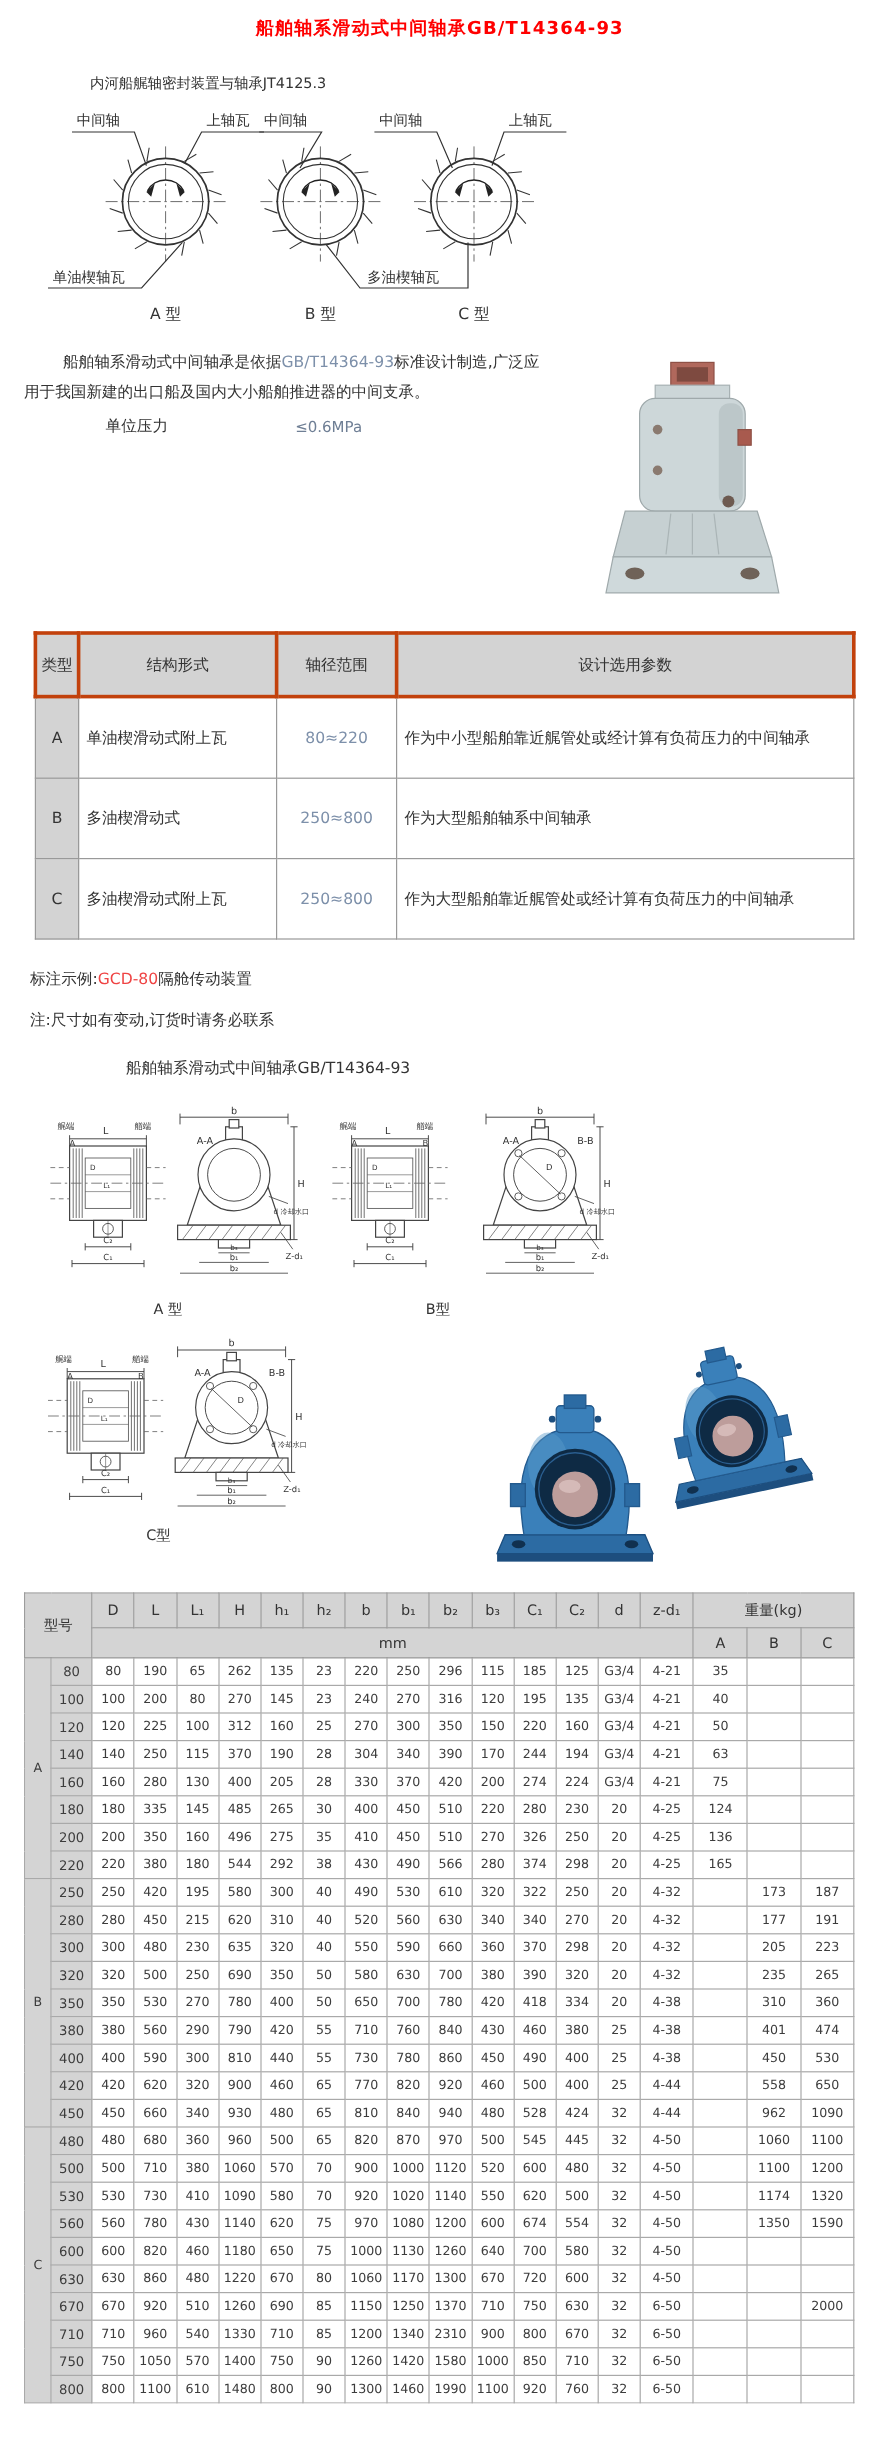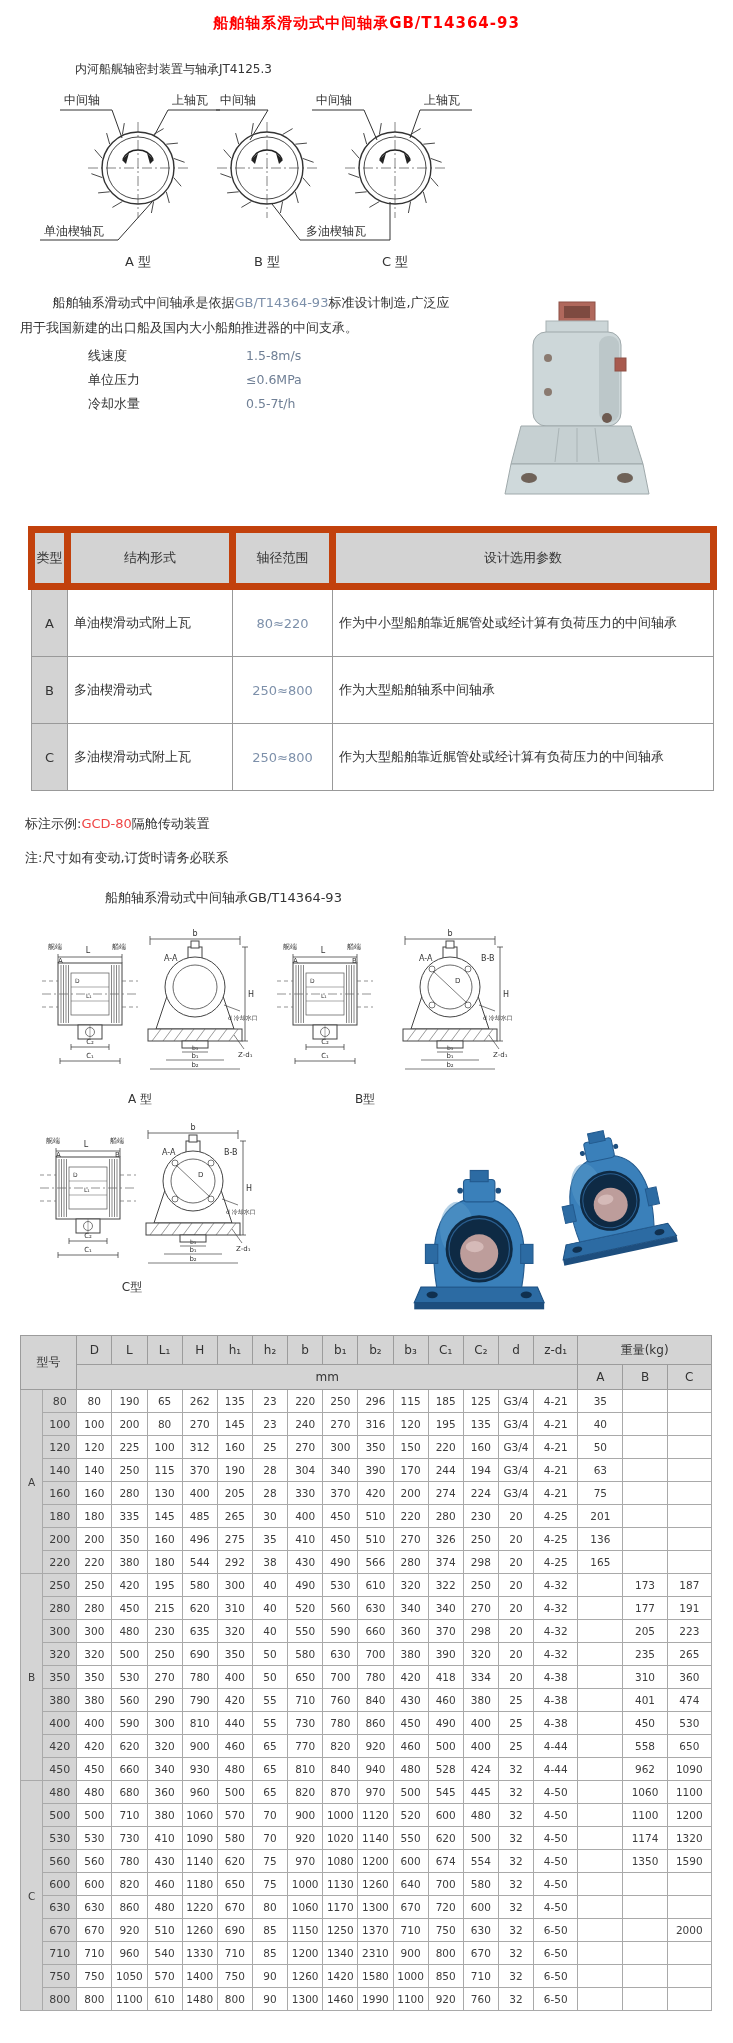--- a/index.html
+++ b/index.html
@@ -13,21 +13,21 @@
   .code-blue{color:#7d90aa;}
   .code-rose{color:#ef4444;}
   .specs{margin:4px 0 0 88px;font-size:13px;}
   .spec-title{height:24px;line-height:24px;}
   .spec-row{display:flex;height:24px;line-height:24px;}
   .spec-label{width:158px;}
   .spec-value{color:#6f7f95;font-size:12.5px;}
   .photo-grey{position:absolute;left:503px;top:6px;width:148px;height:212px;}
   table{border-collapse:collapse;}
   .type-table{margin:10px 0 0 28px;width:682px;table-layout:fixed;font-size:13px;}
-  .type-table th{background:#d3d3d3;border:7px solid #c2410c;font-weight:normal;height:48px;}
+  .type-table th{background:#d3d3d3;border:3px solid #c2410c;font-weight:normal;height:48px;}
   .type-table td{border:1px solid #999;height:62px;padding:2px 6px;}
   .tcell{background:#d3d3d3;text-align:center;}
   .rcell{text-align:center;color:#7d90aa;}
   .note{margin:24px 0 0 25px;font-size:13px;color:#333;}
   .note.second{margin-top:16px;}
   .sec2-title{margin:22px 0 0 105px;font-size:13px;color:#333;}
   .draw-svg{display:block;margin-top:14px;}
   .dim-table{margin:4px 0 0 20px;width:692px;table-layout:fixed;font-size:10.5px;}
   .dim-table th{background:#d4d4d4;border:1px solid #9c9c9c;font-weight:normal;font-size:12px;color:#333;}
   .dim-table thead tr:first-child th{height:26px;}
@@ -90,30 +90,22 @@
   <text x="306" y="151" font-size="12">多油楔轴瓦</text>
   <text x="138" y="182" font-size="13" text-anchor="middle">A 型</text>
   <text x="267" y="182" font-size="13" text-anchor="middle">B 型</text>
   <text x="395" y="182" font-size="13" text-anchor="middle">C 型</text>
 </svg>
 
 <div class="intro-wrap">
   <p class="intro"><span>船舶轴系滑动式中间轴承是依据</span><span class="code-blue">GB/T14364-93</span><span>标准设计制造,广泛应用于我国新建的出口船及国内大小船舶推进器的中间支承。</span></p>
   <div class="specs">
     <div class="spec-row">
-      <span class="spec-label">线速度</span>
-      <span class="spec-value">1.5-8m/s</span>
-    </div>
-    <div class="spec-row">
       <span class="spec-label">单位压力</span>
       <span class="spec-value">≤0.6MPa</span>
-    </div>
-    <div class="spec-row">
-      <span class="spec-label">冷却水量</span>
-      <span class="spec-value">0.5-7t/h</span>
     </div>
   </div>
   <svg class="photo-grey" viewBox="0 0 148 212">
     <rect x="56" y="6" width="36" height="20" fill="#b0685c" stroke="#8e5146"></rect>
     <rect x="61" y="10" width="26" height="12" fill="#7e4a40"></rect>
     <rect x="43" y="25" width="62" height="13" fill="#ccd6d8" stroke="#a7b1b3"></rect>
     <rect x="30" y="36" width="88" height="94" rx="13" fill="#cdd7d9" stroke="#9fa9ab"></rect>
     <rect x="96" y="40" width="20" height="86" rx="9" fill="#bcc7c9"></rect>
     <rect x="112" y="62" width="11" height="13" fill="#a85a4e" stroke="#8e5146"></rect>
     <circle cx="45" cy="62" r="4" fill="#8a7a70"></circle>
@@ -475,21 +467,21 @@
         <td>265</td>
         <td>30</td>
         <td>400</td>
         <td>450</td>
         <td>510</td>
         <td>220</td>
         <td>280</td>
         <td>230</td>
         <td>20</td>
         <td>4-25</td>
-        <td>201</td>
+        <td>124</td>
         <td></td>
         <td></td>
       </tr>
       <tr>
         <td class="mcol">200</td>
         <td>200</td>
         <td>350</td>
         <td>160</td>
         <td>496</td>
         <td>275</td>

